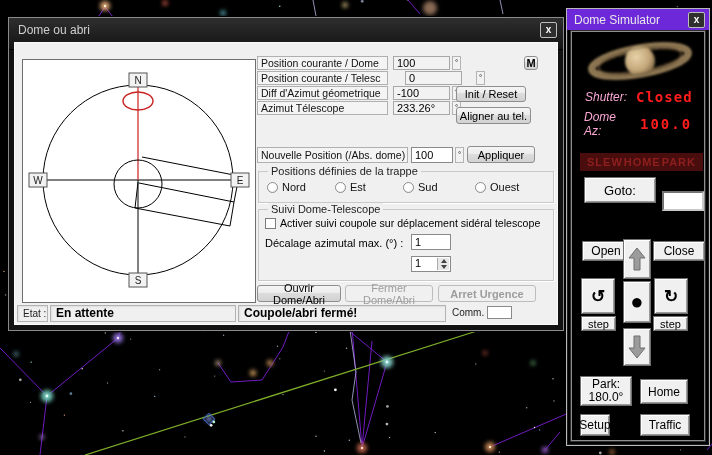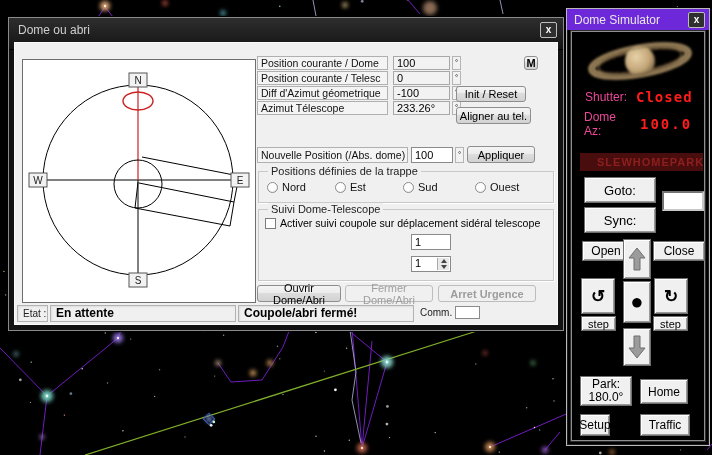--- a/index.html
+++ b/index.html
@@ -74,25 +74,25 @@
   
   #simulator{
     position:absolute;left:566px;top:8px;width:144px;height:438px;z-index:3;
     background:#000;border:1px solid #b9b9b9;box-shadow:0 0 0 1px #1a1a1a inset;box-sizing:border-box;
   }
   .sim-titlebar{height:21px;display:flex;align-items:center;justify-content:space-between;
                 padding:0 4px 0 7px;background:#6d28d9;}
   .sim-title{color:#e8e8e8;font-size:12px;}
   .sim-frame{position:absolute;left:4px;right:4px;top:22px;bottom:4px;
              border:1px solid #8f8f8f;box-shadow:0 0 0 1px #2c2c2c;background:#000;}
-  .sim-label{position:absolute;color:#ec4899;font-size:12px;}
+  .sim-label{position:absolute;color:#f9a8d4;font-size:12px;font-style:italic;}
   .led{position:absolute;color:#ff1c1c;font-family:"DejaVu Sans Mono",monospace;
        font-weight:bold;font-size:14px;letter-spacing:1px;}
   .slewbar{position:absolute;left:8px;top:121px;width:123px;height:18px;background:#4a0d0d;
-           display:flex;align-items:center;justify-content:space-between;padding:0 17px;box-sizing:border-box;}
+           display:flex;align-items:center;justify-content:space-between;padding:0 7px;box-sizing:border-box;}
   .slewbar span{color:#8e1f1f;font-size:11px;font-weight:bold;letter-spacing:1px;}
   .sbtn{
     position:absolute;background:#f0f0f0;border:1px solid #6f6f6f;
     box-shadow:inset 1px 1px 0 #fff,inset -1px -1px 0 #9a9a9a;
     color:#000;font-size:12px;display:flex;align-items:center;justify-content:center;
     box-sizing:border-box;cursor:default;
   }
   .rot-glyph{font-size:17px;font-weight:bold;line-height:17px;}
   .stop-glyph{font-size:22px;line-height:22px;color:#000;}
 </style>
@@ -386,21 +386,21 @@
         <rect class="cdir-box" x="208" y="113" width="18" height="14"></rect>
         <text class="cdir-txt" x="217" y="123.5" text-anchor="middle">E</text>
       </g>
     </svg>
 
     <div class="prow" style="left:242px;top:13px;">
       <div class="plabel">Position courante / Dome</div>
       <div class="pvalue">100</div>
       <div class="punit">°</div>
     </div>
-    <div class="prow" style="left:242px;top:28px;">
+    <div class="prow" style="left:242px;top:28px;gap:12px;">
       <div class="plabel">Position courante / Telesc</div>
       <div class="pvalue">0</div>
       <div class="punit">°</div>
     </div>
     <div class="prow" style="left:242px;top:43px;">
       <div class="plabel">Diff d'Azimut géometrique</div>
       <div class="pvalue">-100</div>
       <div class="punit">°</div>
     </div>
     <div class="prow" style="left:242px;top:58px;">
@@ -439,38 +439,39 @@
         <span>Ouest</span>
       </div>
     </div>
 
     <div class="group" style="left:243px;top:166px;width:296px;height:72px;">
       <span class="group-title">Suivi Dome-Telescope</span>
       <div style="position:absolute;left:6px;top:7px;display:flex;align-items:center;gap:4px;">
         <span class="checkbox"></span>
         <span style="font-size:10.6px;white-space:nowrap;">Activer suivi coupole sur déplacement sidéral telescope</span>
       </div>
+      <div style="position:absolute;left:6px;top:26px;font-size:11px;line-height:15px;">Décalage azimutal max. (°) :</div>
       <input class="whitebox" style="position: absolute; left: 152px; top: 24px; width: 40px; height: 16px;" value="1">
       <div class="whitebox" style="position:absolute;left:152px;top:46px;width:40px;height:16px;">
         <span>1</span>
         <span class="spinner">
           <span class="tri-up"></span>
           <span class="tri-down"></span>
         </span>
       </div>
     </div>
 
     <div class="btn" style="position:absolute;left:242px;top:242px;width:84px;height:17px;">Ouvrir Dome/Abri</div>
     <div class="btn disabled" style="position:absolute;left:330px;top:242px;width:88px;height:17px;">Fermer Dome/Abri</div>
     <div class="btn disabled" style="position:absolute;left:423px;top:242px;width:98px;height:17px;font-weight:bold;">Arret Urgence</div>
 
     <div class="statusbar">
       <div class="sbox slabel" style="width:31px;">Etat :</div>
       <div class="sbox" style="width:186px;margin-left:2px;">En attente</div>
-      <div class="sbox" style="width:176px;margin-left:2px;">Coupole/abri fermé!</div>
+      <div class="sbox" style="width:208px;margin-left:2px;">Coupole/abri fermé!</div>
       <div class="slabel" style="margin-left:6px;">Comm.</div>
       <div class="whitebox" style="width:25px;height:13px;margin-left:3px;margin-top:1px;"></div>
     </div>
   </div>
 </div>
 
 <div id="simulator">
   <div class="sim-titlebar">
     <span class="sim-title">Dome Simulator</span>
     <span class="mw-close">x</span>
@@ -502,21 +503,20 @@
     <span class="sim-label" style="left:12px;top:92px;">Az:</span>
     <span class="led" style="left:68px;top:84px;letter-spacing:2px;">100.0</span>
 
     <div class="slewbar">
       <span>SLEW</span>
       <span>HOME</span>
       <span>PARK</span>
     </div>
 
     <div class="sbtn" style="left:12px;top:145px;width:72px;height:26px;font-size:13px;">Goto:</div>
-    <div class="sbtn" style="left:12px;top:175px;width:72px;height:26px;font-size:13px;">Sync:</div>
     <input class="whitebox" style="position: absolute; left: 90px; top: 159px; width: 42px; height: 20px; border: 2px inset rgb(200, 200, 200);" value="">
 
     <div class="sbtn" style="left:10px;top:209px;width:48px;height:20px;">Open</div>
     <div class="sbtn" style="left:81px;top:209px;width:52px;height:20px;">Close</div>
 
     <div class="sbtn" style="left:51px;top:207px;width:28px;height:40px;">
       <svg width="20" height="26" viewBox="0 0 20 26">
         <path d="M10 2 L18 12 H13 V24 H7 V12 H2 Z" fill="#9b9b9b" stroke="#6f6f6f" stroke-width="1"></path>
       </svg>
     </div>

